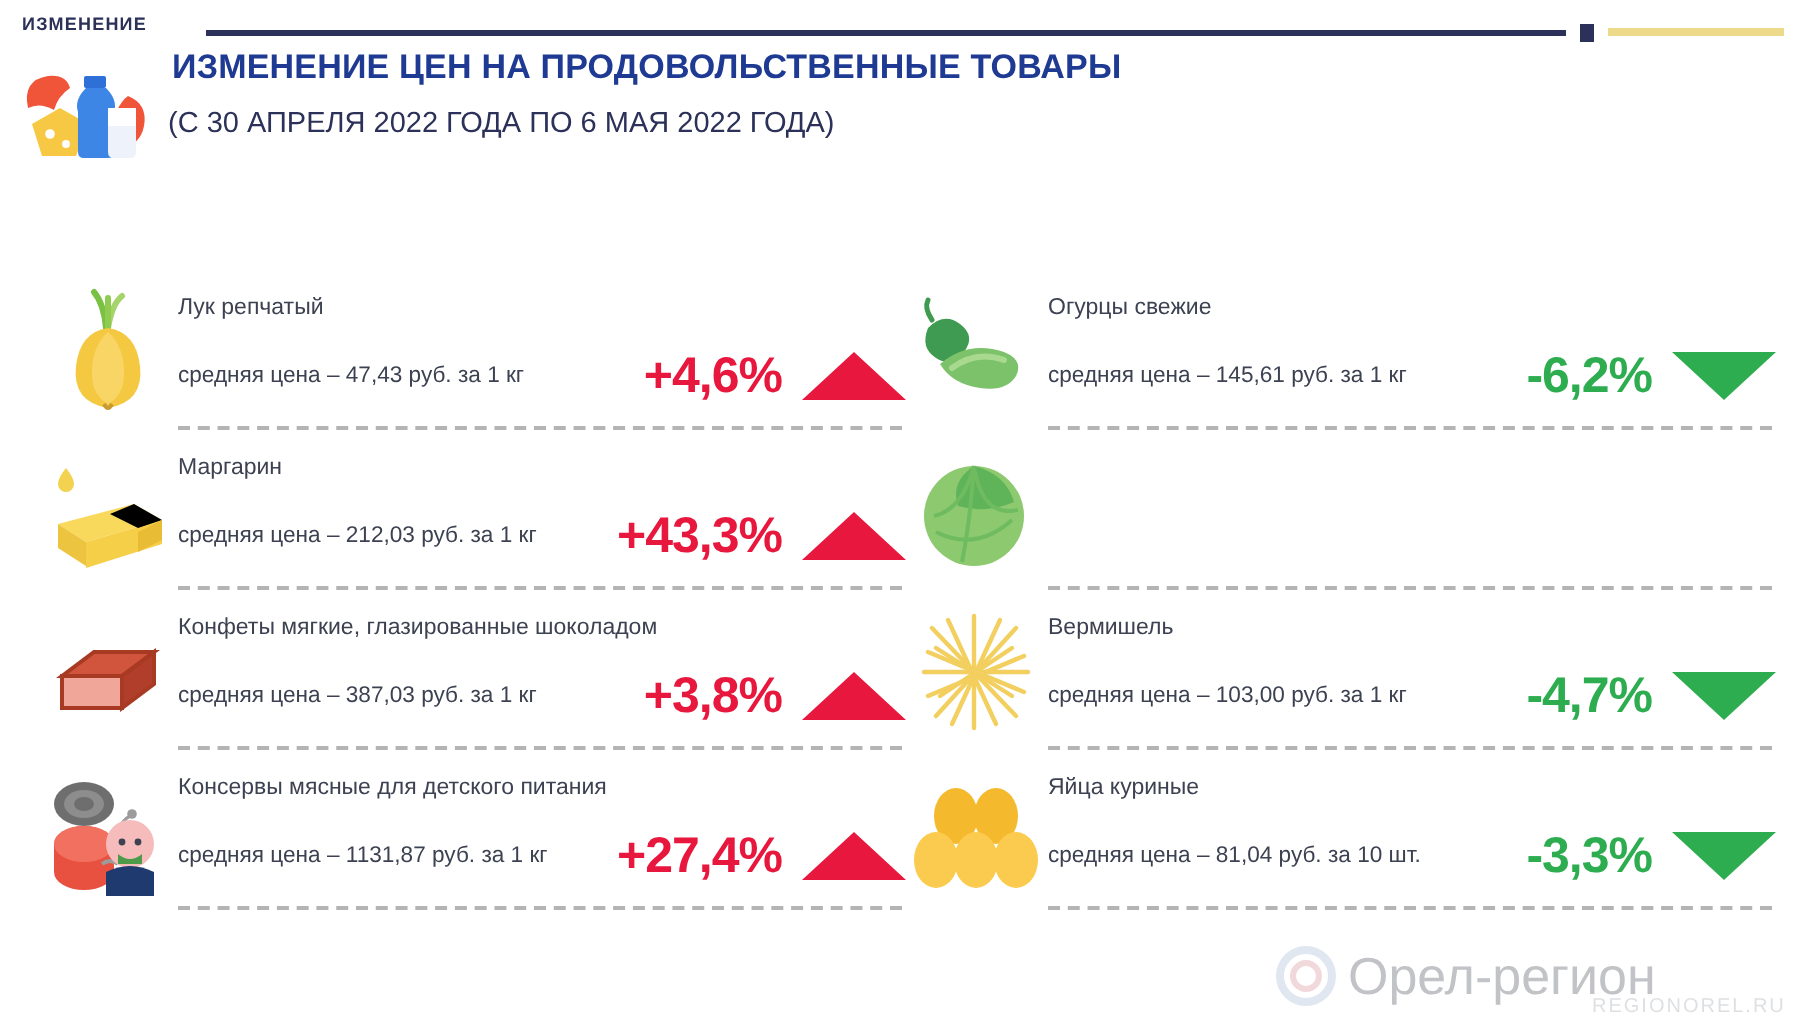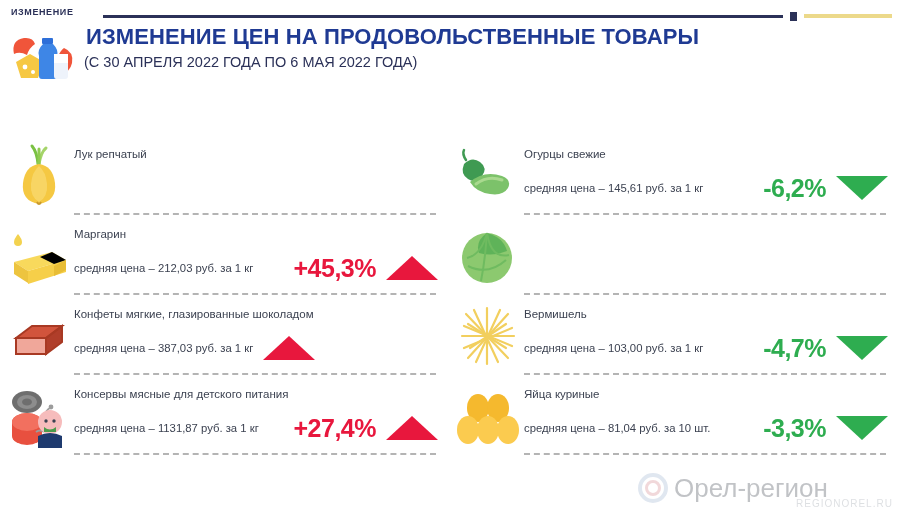--- a/index.html
+++ b/index.html
@@ -63,21 +63,21 @@
     left: 8px;
     top: 24px;
     width: 70px;
     height: 60px;
   }
 
   .title {
     position: absolute;
     left: 86px;
     top: 24px;
-    font-size: 22px;
+    font-size: 17px;
     font-weight: bold;
     color: #1f3a93;
     letter-spacing: 0.1px;
     white-space: nowrap;
   }
   .subtitle {
     position: absolute;
     left: 84px;
     top: 54px;
     font-size: 14.5px;
@@ -93,21 +93,21 @@
     left: 0;
     width: 900px;
     height: 360px;
   }
   .column {
     position: absolute;
     top: 0;
     width: 450px;
     height: 360px;
   }
-  .column.left  { left: 0; }
+  .column.left  { left: 15px; }
   .column.right { left: 450px; }
 
   .row {
     position: relative;
     height: 80px;
   }
   .row-icon {
     position: absolute;
     left: 6px;
     top: 2px;
@@ -268,40 +268,45 @@
           <path d="M32 22 q-1 -12 -6 -18" stroke="#7ac143" stroke-width="3" fill="none" stroke-linecap="round"></path>
           <path d="M33 22 q2 -12 7 -16" stroke="#a5d46a" stroke-width="3" fill="none" stroke-linecap="round"></path>
           <path d="M33 22 q0 -10 0 -15" stroke="#8fcb4f" stroke-width="3" fill="none" stroke-linecap="round"></path>
           <path d="M33 22 q14 2 16 19 q2 18 -16 21 q-18 -3 -16 -21 q2 -17 16 -19z" fill="#f5c842"></path>
           <path d="M33 24 q7 6 8 18 q1 13 -8 18 q-9 -5 -8 -18 q1 -12 8 -18z" fill="#f8da70" opacity="0.75"></path>
           <path d="M31 60 q2 4 4 0" stroke="#c99a2e" stroke-width="2" fill="none"></path>
         </svg>
       </div>
       <div class="row-body">
         <div class="row-name">Лук репчатый</div>
+        <div class="row-line2">
+          <span class="row-price">средняя цена – 47,43 руб. за 1 кг</span>
+          <span class="row-pct up">+4,6%</span>
+          <span class="tri up"></span>
+        </div>
       </div>
       <div class="divider"></div>
     </div>
 
     <div class="row">
       <div class="row-icon">
         <svg viewBox="0 0 66 70" width="66" height="70">
           <path d="M12 12 q4 5 4 8 a4 4 0 0 1 -8 0 q0 -3 4 -8z" fill="#f3d24f"></path>
           <path d="M8 40 l38 -10 l14 8 l-38 11z" fill="#f8d95c"></path>
           <path d="M8 40 l14 9 l0 12 l-14 -9z" fill="#edc43f"></path>
           <path d="M22 49 l38 -11 l0 12 l-38 12z" fill="#f6cf49"></path>
           <path d="M46 30 l14 8 l-12 4 l-14 -7z" fill="#fbe municipality"></path>
           <path d="M48 44 l12 -6 l0 10 l-12 6z" fill="#e8bd35"></path>
         </svg>
       </div>
       <div class="row-body">
         <div class="row-name">Маргарин</div>
         <div class="row-line2">
           <span class="row-price">средняя цена –  212,03 руб. за 1 кг</span>
-          <span class="row-pct up">+45,3%</span>
+          <span class="row-pct up">+43,3%</span>
           <span class="tri up"></span>
         </div>
       </div>
       <div class="divider"></div>
     </div>
 
     <div class="row">
       <div class="row-icon">
         <svg viewBox="0 0 66 70" width="66" height="70">
           <path d="M10 36 l16 -12 l30 0 l-16 12z" fill="#d1543c"></path>
@@ -309,20 +314,21 @@
           <path d="M40 36 l16 -12 l0 16 l-16 12z" fill="#b03e2a"></path>
           <path d="M10 36 l16 -12 l30 0 l-16 12z" fill="none" stroke="#a83923" stroke-width="2"></path>
           <path d="M10 36 l30 0 l0 16 l-30 0z" fill="none" stroke="#a83923" stroke-width="2"></path>
           <path d="M40 36 l16 -12 l0 16 l-16 12z" fill="none" stroke="#a83923" stroke-width="2"></path>
         </svg>
       </div>
       <div class="row-body">
         <div class="row-name">Конфеты мягкие, глазированные шоколадом</div>
         <div class="row-line2">
           <span class="row-price">средняя цена – 387,03 руб. за 1 кг</span>
+          <span class="row-pct up">+3,8%</span>
           <span class="tri up"></span>
         </div>
       </div>
       <div class="divider"></div>
     </div>
 
     <div class="row">
       <div class="row-icon">
         <svg viewBox="0 0 66 70" width="66" height="70">
           <ellipse cx="21" cy="20" rx="15" ry="11" fill="#6e6e6e"></ellipse>

